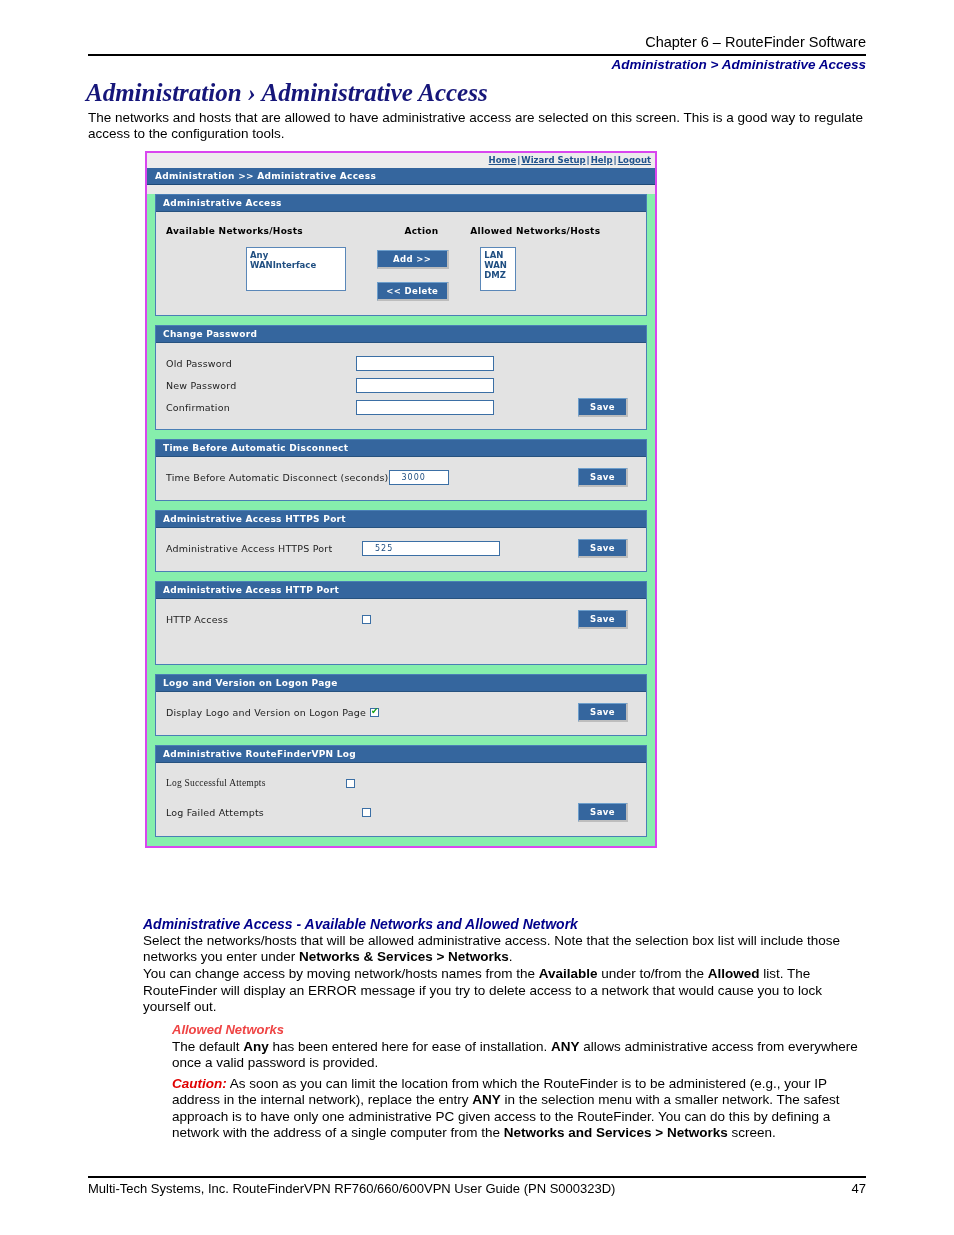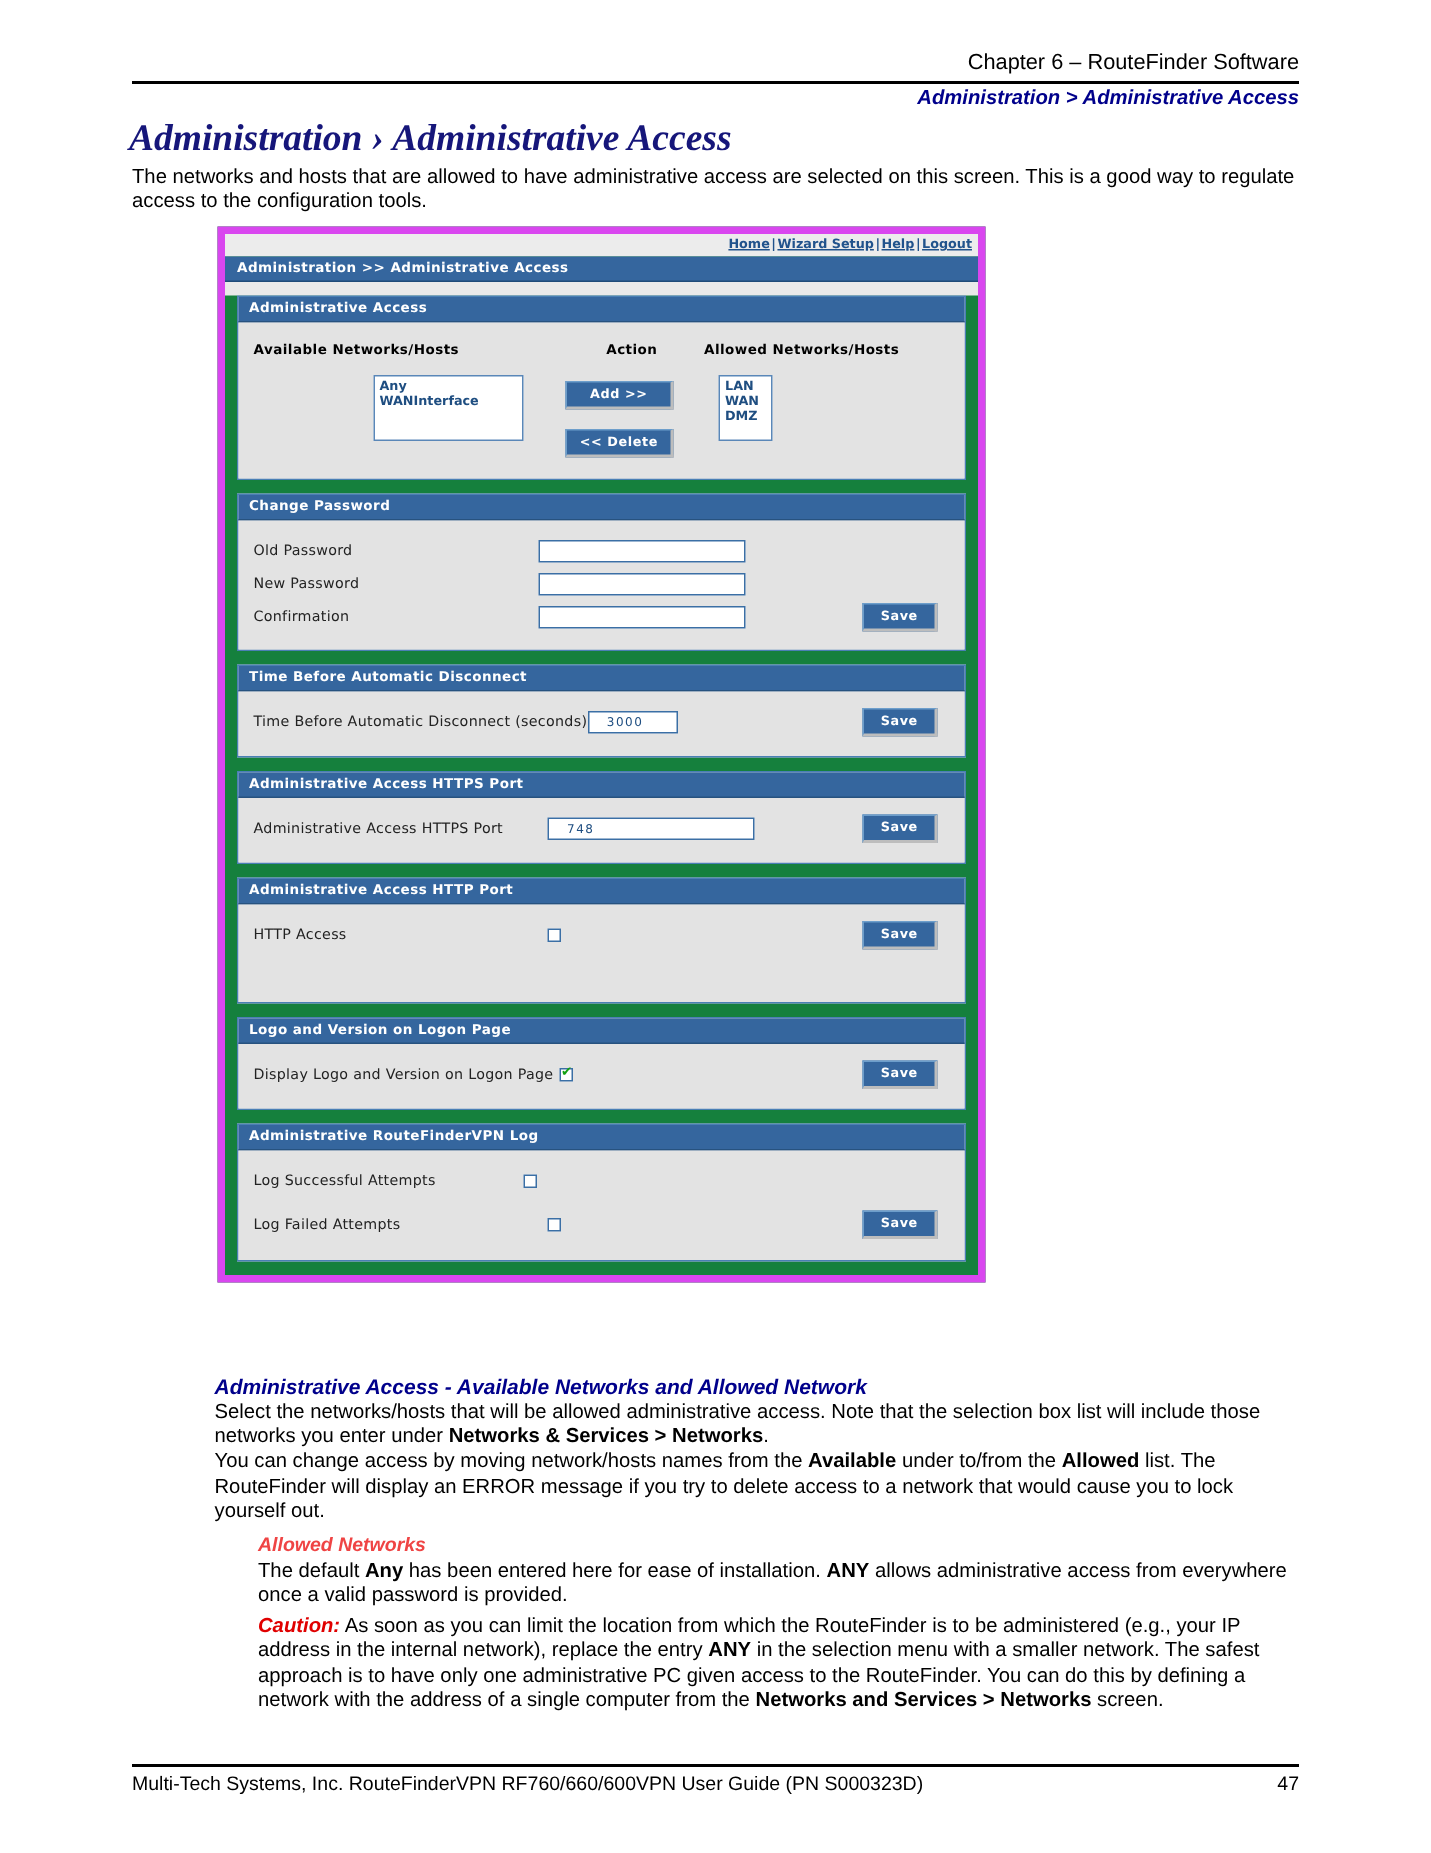--- a/index.html
+++ b/index.html
@@ -71,22 +71,22 @@
     line-height: 16px;
     color: #000;
   }
 
   
   .shot {
     position: absolute;
     left: 145px;
     top: 151px;
     width: 512px;
-    border: 5px solid #d946ef;
-    background: #15803d;
+    border: 2px solid #d946ef;
+    background: #86efac;
     box-sizing: border-box;
     font-family: "DejaVu Sans", sans-serif;
   }
   .shot-inner {
     padding: 0;
   }
 
   .topnav {
     height: 15px;
     background: #ececec;
@@ -386,21 +386,21 @@
             <span class="btn save save-right">Save</span>
           </div>
         </div>
       </div>
 
       <div class="panel">
         <div class="panel-title">Administrative Access HTTPS Port</div>
         <div class="panel-body" style="padding:9px 10px 12px 10px;">
           <div class="row">
             <span class="lbl" style="width:196px;">Administrative Access HTTPS Port</span>
-            <span class="txtinput wide">748</span>
+            <span class="txtinput wide">525</span>
             <span class="btn save save-right">Save</span>
           </div>
         </div>
       </div>
 
       <div class="panel">
         <div class="panel-title">Administrative Access HTTP Port</div>
         <div class="panel-body" style="padding:9px 10px 34px 10px;">
           <div class="row">
             <span class="lbl" style="width:196px;">HTTP Access</span>
@@ -418,21 +418,21 @@
             <span class="chk checked" style="margin-left:4px;"></span>
             <span class="btn save save-right">Save</span>
           </div>
         </div>
       </div>
 
       <div class="panel">
         <div class="panel-title">Administrative RouteFinderVPN Log</div>
         <div class="panel-body" style="padding:9px 10px 13px 10px;">
           <div class="row">
-            <span class="lbl" style="width:180px;">Log Successful Attempts</span>
+            <span class="lbl" style="width:180px;font-family:Liberation Serif, serif;">Log Successful Attempts</span>
             <span class="chk"></span>
           </div>
           <div class="row" style="margin-top:7px;">
             <span class="lbl" style="width:196px;">Log Failed Attempts</span>
             <span class="chk"></span>
             <span class="btn save save-right">Save</span>
           </div>
         </div>
       </div>
 

